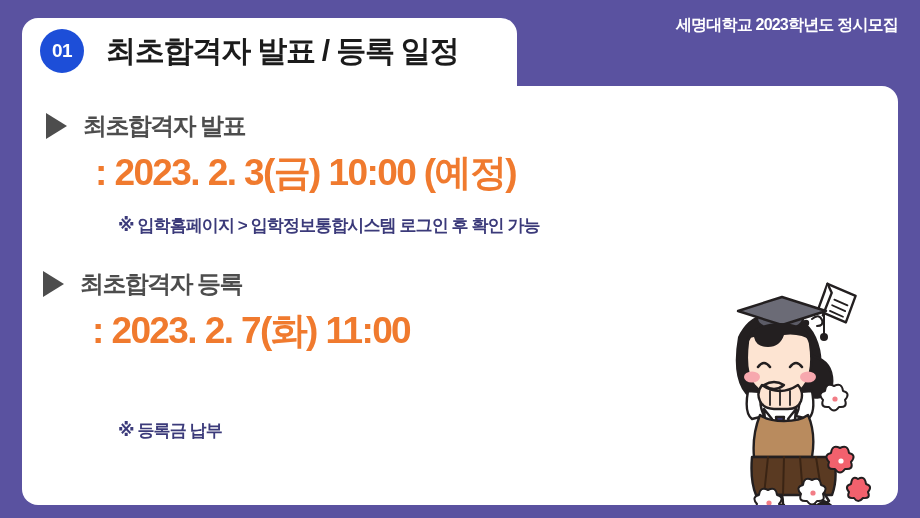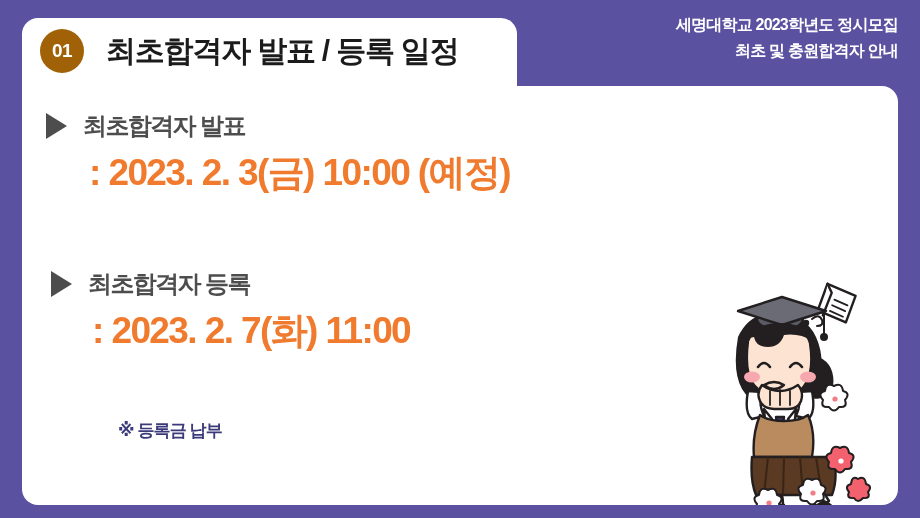--- a/index.html
+++ b/index.html
@@ -35,21 +35,21 @@
     background: #ffffff;
     border-radius: 16px 16px 0 0;
   }
   #badge {
     position: absolute;
     left: 18px;
     top: 11px;
     width: 44px;
     height: 44px;
     border-radius: 50%;
-    background: #a16207;
+    background: #1d4ed8;
     color: #ffffff;
     font-size: 19px;
     font-weight: 700;
     line-height: 44px;
     text-align: center;
     letter-spacing: -0.5px;
   }
   #header-title {
     position: absolute;
     left: 84px;
@@ -118,24 +118,24 @@
     position: absolute;
     font-size: 17px;
     font-weight: 700;
     color: #3b3a7a;
     letter-spacing: -0.9px;
     white-space: nowrap;
   }
 
   
   #b1-bullet { left: 24px; top: 24px; }
-  #b1-date   { left: 67px; top: 62px; }
+  #b1-date   { left: 73px; top: 62px; }
   #b1-note   { left: 96px; top: 128px; }
   
-  #b2-bullet { left: 29px; top: 182px; }
+  #b2-bullet { left: 21px; top: 182px; }
   #b2-date1  { left: 70px; top: 220px; }
   #b2-date2  { left: 70px; top: 272px; }
   #b2-note   { left: 96px; top: 333px; }
 
   
   #illustration {
     position: absolute;
     right: 10px;
     bottom: 0;
     width: 180px;
@@ -149,32 +149,32 @@
 
   <div id="header-bar">
 
     <div id="title-tab">
       <div id="badge">01</div>
       <div id="header-title">최초합격자 발표 / 등록 일정</div>
     </div>
 
     <div id="header-right">
       <div>세명대학교 2023학년도 정시모집</div>
-      <div>최초 및 충원합격자 안내</div>
     </div>
 
   </div>
 
   <div id="card">
 
     <div class="bullet-row" id="b1-bullet">
       <span class="tri"></span>
       <span class="head-text">최초합격자 발표</span>
     </div>
     <div class="date-line" id="b1-date">: 2023. 2. 3(금) 10:00 (예정)</div>
+    <div class="note-line" id="b1-note">※ 입학홈페이지 &gt; 입학정보통합시스템 로그인 후 확인 가능</div>
 
     <div class="bullet-row" id="b2-bullet">
       <span class="tri"></span>
       <span class="head-text">최초합격자 등록</span>
     </div>
     <div class="date-line" id="b2-date1">: 2023. 2. 7(화) 11:00</div>
     <div class="note-line" id="b2-note">※ 등록금 납부</div>
 
     <div id="illustration">
       <svg viewBox="0 0 180 230" width="180" height="230" xmlns="http://www.w3.org/2000/svg">

